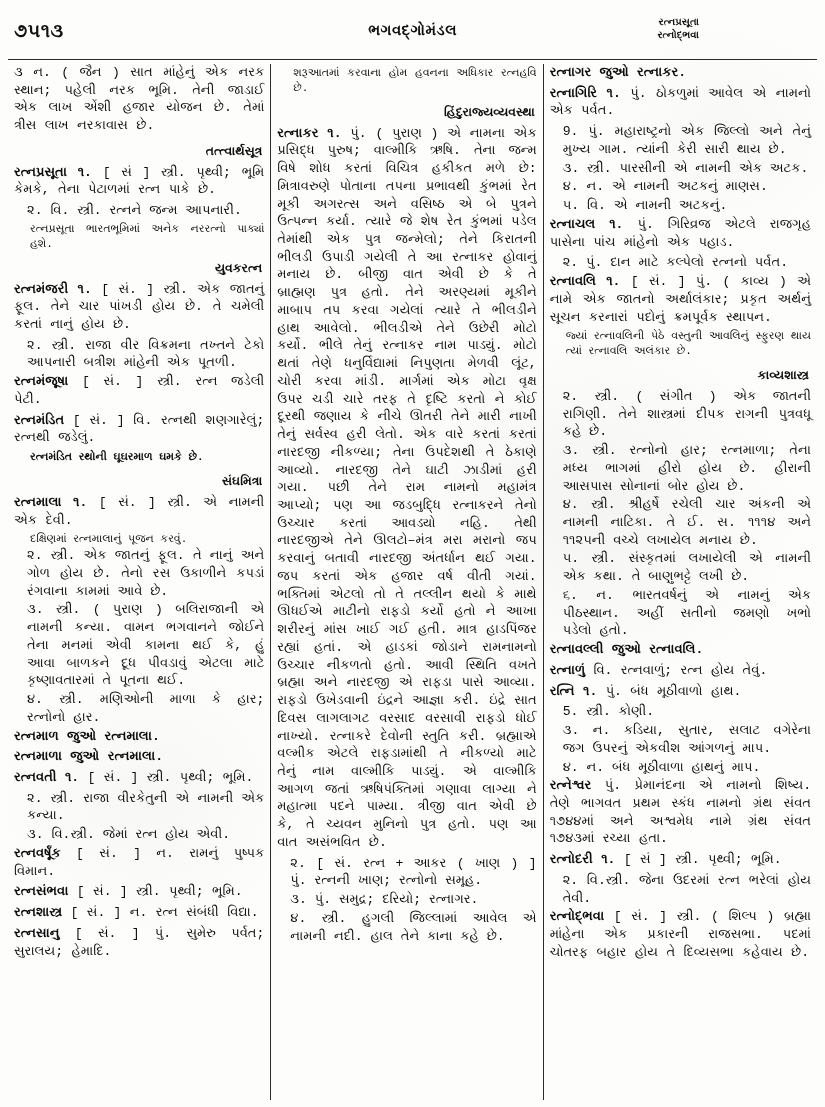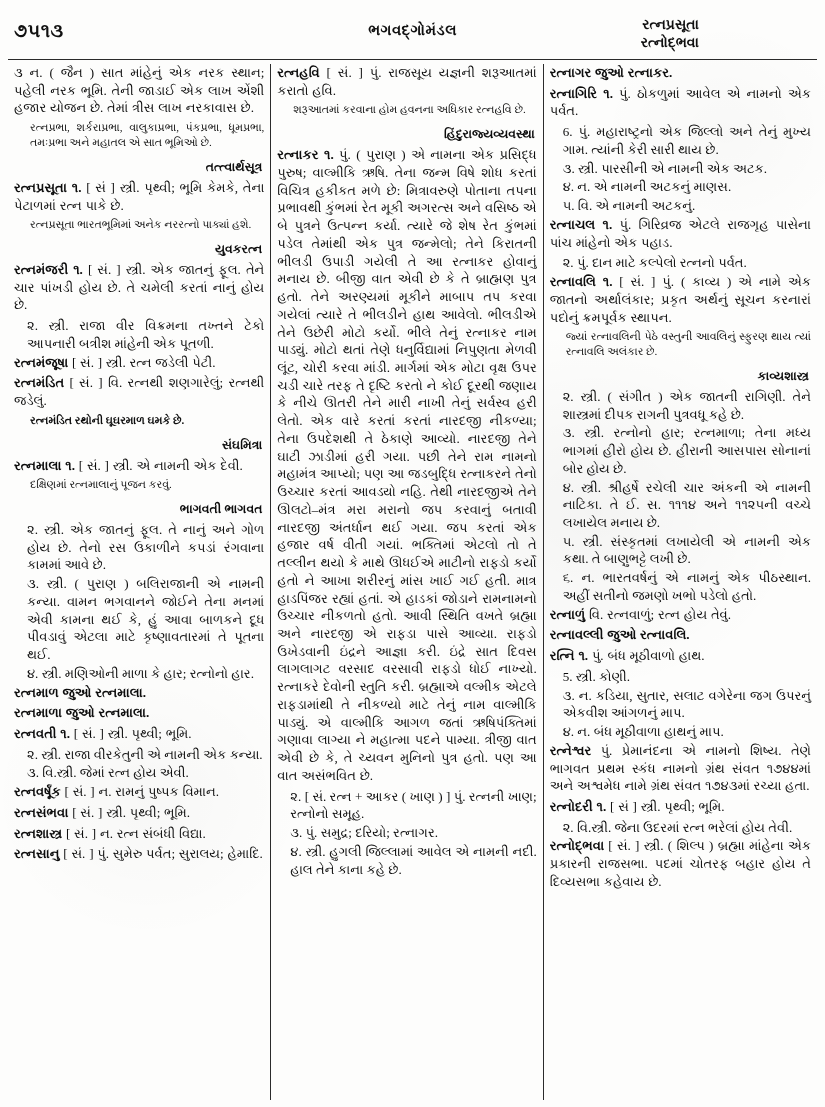--- a/index.html
+++ b/index.html
@@ -51,21 +51,21 @@
     font-size: 15px;
     font-weight: 700;
     color: #101010;
     letter-spacing: 0.4px;
   }
   .running-head {
     position: absolute;
     right: 14px;
     top: 2px;
     text-align: right;
-    font-size: 14px;
+    font-size: 10px;
     font-weight: 700;
     line-height: 1.26;
     color: #101010;
   }
   .running-head div { white-space: nowrap; }
 
   .rule {
     position: absolute;
     top: 59px;
     left: 8px;
@@ -76,20 +76,21 @@
 
   
   .columns {
     position: absolute;
     top: 64px;
     left: 8px;
     width: 809px;
     height: 1036px;
     display: flex;
     gap: 0;
+    font-family: Liberation Mono, monospace;
   }
   .col {
     width: 263px;
     padding: 0 6px;
     box-sizing: border-box;
     font-size: 13.1px;
     line-height: 1.355;
     color: #0d0d0d;
     overflow: hidden;
   }
@@ -147,95 +148,93 @@
       <div>રત્નોદ્ભવા</div>
     </div>
   </div>
 
   <div class="rule"></div>
 
   <div class="columns">
 
     <div class="col left">
       <div class="entry">૩ ન. ( જૈન ) સાત માંહેનું એક નરક સ્થાન; પહેલી નરક ભૂમિ. તેની જાડાઈ એક લાખ એંશી હજાર યોજન છે. તેમાં ત્રીસ લાખ નરકાવાસ છે.</div>
-      <div class="quote">રત્નપ્રભા, શર્કરાપ્રભા, વાલુકાપ્રભા, પંકપ્રભા, ધૂમપ્રભા, તમઃપ્રભા અને મહાતલ એ સાત ભૂમિઓ છે.</div>
       <div class="src">તત્ત્વાર્થસૂત્ર</div>
 
       <div class="entry"><span class="hw">રત્નપ્રસૂતા ૧.</span> <span>[ સં ] સ્ત્રી. પૃથ્વી; ભૂમિ કેમકે, તેના પેટાળમાં રત્ન પાકે છે.</span></div>
+      <div class="sense">૨. વિ. સ્ત્રી. રત્નને જન્મ આપનારી.</div>
       <div class="quote">રત્નપ્રસૂતા ભારતભૂમિમાં અનેક નરરત્નો પાક્યાં હશે.</div>
       <div class="src">યુવકરત્ન</div>
 
       <div class="entry"><span class="hw">રત્નમંજરી ૧.</span> <span>[ સં. ] સ્ત્રી. એક જાતનું ફૂલ. તેને ચાર પાંખડી હોય છે. તે ચમેલી કરતાં નાનું હોય છે.</span></div>
       <div class="sense">૨. સ્ત્રી. રાજા વીર વિક્રમના તખ્તને ટેકો આપનારી બત્રીશ માંહેની એક પૂતળી.</div>
 
       <div class="entry"><span class="hw">રત્નમંજૂષા</span> <span>[ સં. ] સ્ત્રી. રત્ન જડેલી પેટી.</span></div>
 
       <div class="entry"><span class="hw">રત્નમંડિત</span> <span>[ સં. ] વિ. રત્નથી શણગારેલું; રત્નથી જડેલું.</span></div>
       <div class="quote"><span class="qhw">રત્નમંડિત રથોની ઘૂઘરમાળ ઘમકે છે.</span></div>
       <div class="src">સંઘમિત્રા</div>
 
       <div class="entry"><span class="hw">રત્નમાલા ૧.</span> <span>[ સં. ] સ્ત્રી. એ નામની એક દેવી.</span></div>
       <div class="quote">દક્ષિણમાં રત્નમાલાનું પૂજન કરવું.</div>
-      <div class="src">ભાગવતી ભાગવત</div>
       <div class="sense">૨. સ્ત્રી. એક જાતનું ફૂલ. તે નાનું અને ગોળ હોય છે. તેનો રસ ઉકાળીને કપડાં રંગવાના કામમાં આવે છે.</div>
       <div class="sense">૩. સ્ત્રી. ( પુરાણ ) બલિરાજાની એ નામની કન્યા. વામન ભગવાનને જોઈને તેના મનમાં એવી કામના થઈ કે, હું આવા બાળકને દૂધ પીવડાવું એટલા માટે કૃષ્ણાવતારમાં તે પૂતના થઈ.</div>
       <div class="sense">૪. સ્ત્રી. મણિઓની માળા કે હાર; રત્નોનો હાર.</div>
 
       <div class="entry"><span class="hw">રત્નમાળ જુઓ રત્નમાલા.</span></div>
       <div class="entry"><span class="hw">રત્નમાળા જુઓ રત્નમાલા.</span></div>
 
       <div class="entry"><span class="hw">રત્નવતી ૧.</span> <span>[ સં. ] સ્ત્રી. પૃથ્વી; ભૂમિ.</span></div>
       <div class="sense">૨. સ્ત્રી. રાજા વીરકેતુની એ નામની એક કન્યા.</div>
       <div class="sense">૩. વિ.સ્ત્રી. જેમાં રત્ન હોય એવી.</div>
 
       <div class="entry"><span class="hw">રત્નવર્ષૂંક</span> <span>[ સં. ] ન. રામનું પુષ્પક વિમાન.</span></div>
       <div class="entry"><span class="hw">રત્નસંભવા</span> <span>[ સં. ] સ્ત્રી. પૃથ્વી; ભૂમિ.</span></div>
       <div class="entry"><span class="hw">રત્નશાસ્ત્ર</span> <span>[ સં. ] ન. રત્ન સંબંધી વિદ્યા.</span></div>
       <div class="entry"><span class="hw">રત્નસાનુ</span> <span>[ સં. ] પું. સુમેરુ પર્વત; સુરાલય; હેમાદિ.</span></div>
     </div>
 
     <div class="divider"></div>
 
     <div class="col mid">
-      <div class="entry"><span class="hw">રત્નહવિ</span> <span>[ સં. ] પું. રાજસૂય યજ્ઞની શરૂઆતમાં કરાતો હવિ.</span></div>
       <div class="quote">શરૂઆતમાં કરવાના હોમ હવનના અધિકાર રત્નહવિ છે.</div>
       <div class="src">હિંદુરાજ્યવ્યવસ્થા</div>
 
       <div class="entry"><span class="hw">રત્નાકર ૧.</span> <span>પું. ( પુરાણ ) એ નામના એક પ્રસિદ્ધ પુરુષ; વાલ્મીકિ ઋષિ. તેના જન્મ વિષે શોધ કરતાં વિચિત્ર હકીકત મળે છે: મિત્રાવરુણે પોતાના તપના પ્રભાવથી કુંભમાં રેત મૂકી અગરત્સ અને વસિષ્ઠ એ બે પુત્રને ઉત્પન્ન કર્યા. ત્યારે જે શેષ રેત કુંભમાં પડેલ તેમાંથી એક પુત્ર જન્મેલો; તેને કિરાતની ભીલડી ઉપાડી ગયેલી તે આ રત્નાકર હોવાનું મનાય છે. બીજી વાત એવી છે કે તે બ્રાહ્મણ પુત્ર હતો. તેને અરણ્યમાં મૂકીને માબાપ તપ કરવા ગયેલાં ત્યારે તે ભીલડીને હાથ આવેલો. ભીલડીએ તેને ઉછેરી મોટો કર્યો. ભીલે તેનું રત્નાકર નામ પાડ્યું. મોટો થતાં તેણે ધનુર્વિદ્યામાં નિપુણતા મેળવી લૂંટ, ચોરી કરવા માંડી. માર્ગમાં એક મોટા વૃક્ષ ઉપર ચડી ચારે તરફ તે દૃષ્ટિ કરતો ને કોઈ દૂરથી જણાય કે નીચે ઊતરી તેને મારી નાખી તેનું સર્વસ્વ હરી લેતો. એક વારે કરતાં કરતાં નારદજી નીકળ્યા; તેના ઉપદેશથી તે ઠેકાણે આવ્યો. નારદજી તેને ઘાટી ઝાડીમાં હરી ગયા. પછી તેને રામ નામનો મહામંત્ર આપ્યો; પણ આ જડબુદ્ધિ રત્નાકરને તેનો ઉચ્ચાર કરતાં આવડ્યો નહિ. તેથી નારદજીએ તેને ઊલટો–મંત્ર મરા મરાનો જપ કરવાનું બતાવી નારદજી અંતર્ધાન થઈ ગયા. જપ કરતાં એક હજાર વર્ષ વીતી ગયાં. ભક્તિમાં એટલો તો તે તલ્લીન થયો કે માથે ઊધઈએ માટીનો રાફડો કર્યો હતો ને આખા શરીરનું માંસ ખાઈ ગઈ હતી. માત્ર હાડપિંજર રહ્યાં હતાં. એ હાડકાં જોડાને રામનામનો ઉચ્ચાર નીકળતો હતો. આવી સ્થિતિ વખતે બ્રહ્મા અને નારદજી એ રાફડા પાસે આવ્યા. રાફડો ઉખેડવાની ઇંદ્રને આજ્ઞા કરી. ઇંદ્રે સાત દિવસ લાગલાગટ વરસાદ વરસાવી રાફડો ધોઈ નાખ્યો. રત્નાકરે દેવોની સ્તુતિ કરી. બ્રહ્માએ વલ્મીક એટલે રાફડામાંથી તે નીકળ્યો માટે તેનું નામ વાલ્મીકિ પાડ્યું. એ વાલ્મીકિ આગળ જતાં ઋષિપંક્તિમાં ગણાવા લાગ્યા ને મહાત્મા પદને પામ્યા. ત્રીજી વાત એવી છે કે, તે ચ્યવન મુનિનો પુત્ર હતો. પણ આ વાત અસંભવિત છે.</span></div>
       <div class="sense">૨. [ સં. રત્ન + આકર ( ખાણ ) ] પું. રત્નની ખાણ; રત્નોનો સમૂહ.</div>
       <div class="sense">૩. પું. સમુદ્ર; દરિયો; રત્નાગર.</div>
       <div class="sense">૪. સ્ત્રી. હુગલી જિલ્લામાં આવેલ એ નામની નદી. હાલ તેને કાના કહે છે.</div>
     </div>
 
     <div class="divider"></div>
 
     <div class="col right">
       <div class="entry"><span class="hw">રત્નાગર જુઓ રત્નાકર.</span></div>
 
       <div class="entry"><span class="hw">રત્નાગિરિ ૧.</span> <span>પું. ઠોકળુમાં આવેલ એ નામનો એક પર્વત.</span></div>
-      <div class="sense">6. પું. મહારાષ્ટ્રનો એક જિલ્લો અને તેનું મુખ્ય ગામ. ત્યાંની કેરી સારી થાય છે.</div>
+      <div class="sense">9. પું. મહારાષ્ટ્રનો એક જિલ્લો અને તેનું મુખ્ય ગામ. ત્યાંની કેરી સારી થાય છે.</div>
       <div class="sense">૩. સ્ત્રી. પારસીની એ નામની એક અટક.</div>
       <div class="sense">૪. ન. એ નામની અટકનું માણસ.</div>
       <div class="sense">૫. વિ. એ નામની અટકનું.</div>
 
       <div class="entry"><span class="hw">રત્નાચલ ૧.</span> <span>પું. ગિરિવ્રજ એટલે રાજગૃહ પાસેના પાંચ માંહેનો એક પહાડ.</span></div>
       <div class="sense">૨. પું. દાન માટે કલ્પેલો રત્નનો પર્વત.</div>
 
       <div class="entry"><span class="hw">રત્નાવલિ ૧.</span> <span>[ સં. ] પું. ( કાવ્ય ) એ નામે એક જાતનો અર્થાલંકાર; પ્રકૃત અર્થનું સૂચન કરનારાં પદોનું ક્રમપૂર્વક સ્થાપન.</span></div>
       <div class="quote">જ્યાં રત્નાવલિની પેઠે વસ્તુની આવલિનું સ્ફુરણ થાય ત્યાં રત્નાવલિ અલંકાર છે.</div>
       <div class="src">કાવ્યશાસ્ત્ર</div>
       <div class="sense">૨. સ્ત્રી. ( સંગીત ) એક જાતની રાગિણી. તેને શાસ્ત્રમાં દીપક રાગની પુત્રવધૂ કહે છે.</div>
       <div class="sense">૩. સ્ત્રી. રત્નોનો હાર; રત્નમાળા; તેના મધ્ય ભાગમાં હીરો હોય છે. હીરાની આસપાસ સોનાનાં બોર હોય છે.</div>
       <div class="sense">૪. સ્ત્રી. શ્રીહર્ષે રચેલી ચાર અંકની એ નામની નાટિકા. તે ઈ. સ. ૧૧૧૪ અને ૧૧૨૫ની વચ્ચે લખાયેલ મનાય છે.</div>
       <div class="sense">૫. સ્ત્રી. સંસ્કૃતમાં લખાયેલી એ નામની એક કથા. તે બાણુભટ્ટે લખી છે.</div>
       <div class="sense">૬. ન. ભારતવર્ષનું એ નામનું એક પીઠસ્થાન. અહીં સતીનો જમણો ખભો પડેલો હતો.</div>
 
+      <div class="entry"><span class="hw">રત્નાવલ્લી જુઓ રત્નાવલિ.</span></div>
+
       <div class="entry"><span class="hw">રત્નાળું</span> <span>વિ. રત્નવાળું; રત્ન હોય તેવું.</span></div>
-
-      <div class="entry"><span class="hw">રત્નાવલ્લી જુઓ રત્નાવલિ.</span></div>
 
       <div class="entry"><span class="hw">રત્નિ ૧.</span> <span>પું. બંધ મૂઠીવાળો હાથ.</span></div>
       <div class="sense">5. સ્ત્રી. કોણી.</div>
       <div class="sense">૩. ન. કડિયા, સુતાર, સલાટ વગેરેના જગ ઉપરનું એકવીશ આંગળનું માપ.</div>
       <div class="sense">૪. ન. બંધ મૂઠીવાળા હાથનું માપ.</div>
 
       <div class="entry"><span class="hw">રત્નેશ્વર</span> <span>પું. પ્રેમાનંદના એ નામનો શિષ્ય. તેણે ભાગવત પ્રથમ સ્કંધ નામનો ગ્રંથ સંવત ૧૭૪૪માં અને અશ્વમેધ નામે ગ્રંથ સંવત ૧૭૪૩માં રચ્યા હતા.</span></div>
 
       <div class="entry"><span class="hw">રત્નોદરી ૧.</span> <span>[ સં ] સ્ત્રી. પૃથ્વી; ભૂમિ.</span></div>
       <div class="sense">૨. વિ.સ્ત્રી. જેના ઉદરમાં રત્ન ભરેલાં હોય તેવી.</div>

